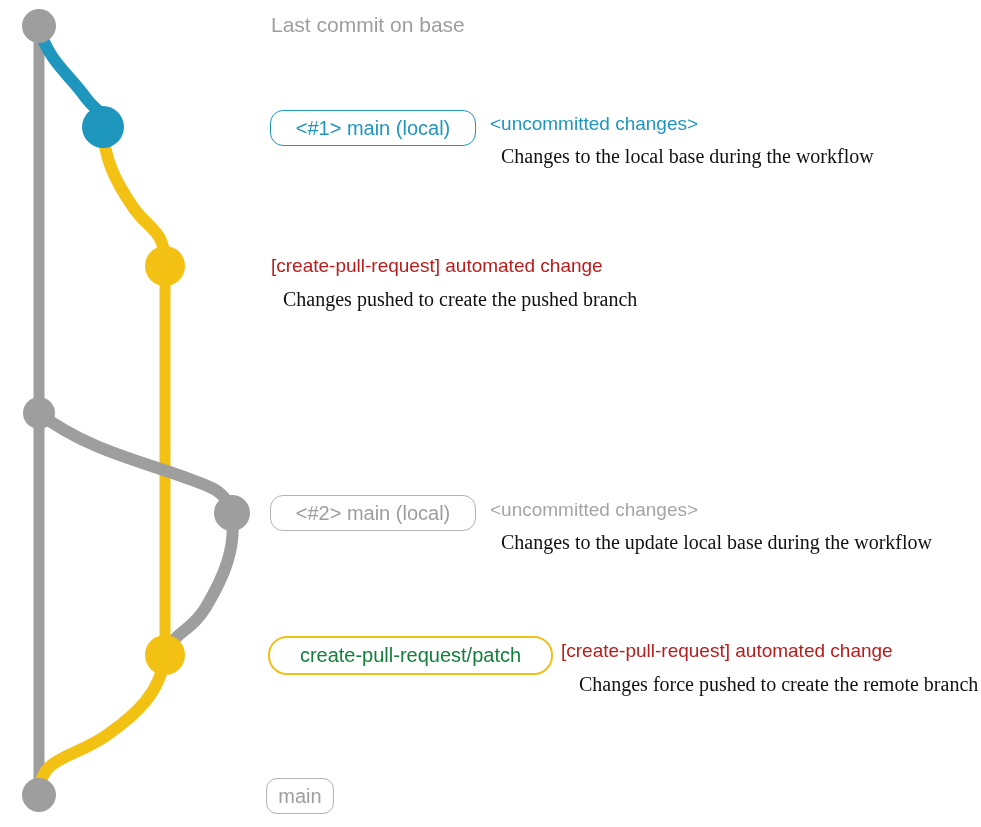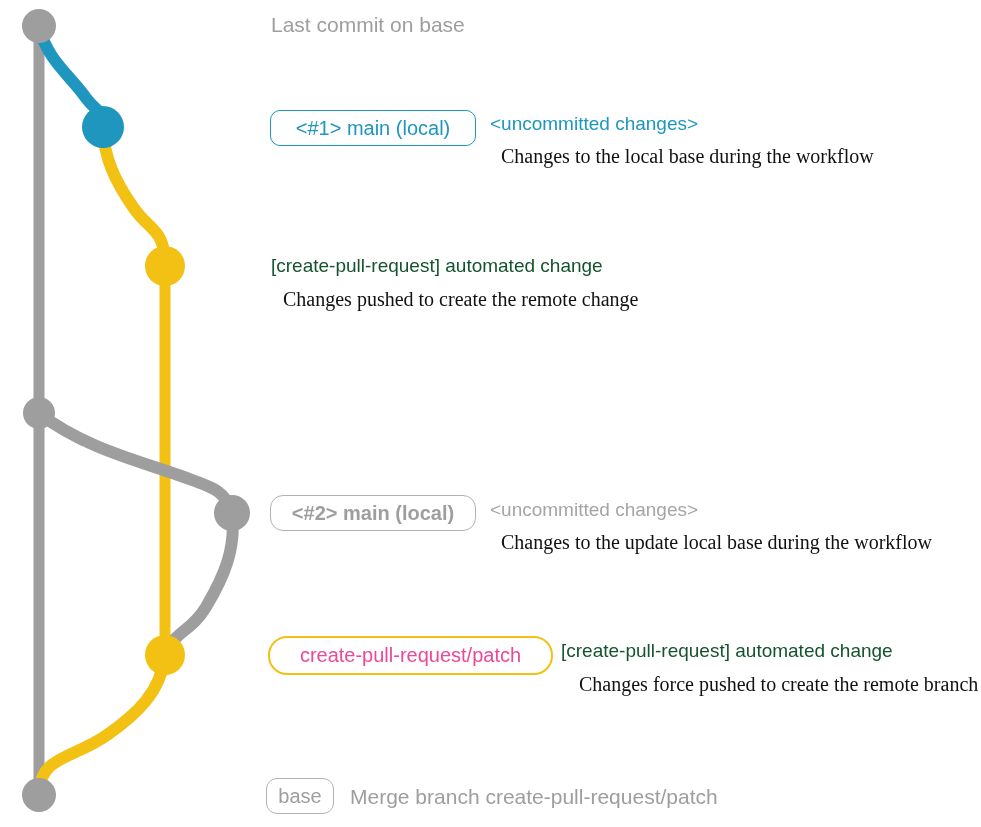--- a/index.html
+++ b/index.html
@@ -25,40 +25,40 @@
   .title {
     font-size: 21px;
     color: #9e9e9e;
     line-height: 1.1;
   }
   .heading {
     font-size: 19px;
     line-height: 1.1;
   }
   .heading.blue { color: #1e96be; }
-  .heading.yellow { color: #14532d; }
+  .heading.yellow { color: #b91c1c; }
   .heading.gray { color: #a5a5a5; }
   .caption {
     font-family: "Liberation Serif", serif;
     font-size: 20px;
     color: #111111;
     line-height: 1.1;
   }
   .pill {
     display: flex;
     align-items: center;
     justify-content: center;
     box-sizing: border-box;
     border-radius: 13px;
     font-size: 20px;
     background: #ffffff;
   }
   .pill.blue   { border: 1.5px solid #1e96be; color: #1e96be; }
   .pill.gray   { border: 1.5px solid #b3b3b3; color: #9e9e9e; }
-  .pill.yellow { border: 2px solid #f2c114; color: #ec4899; border-radius: 19px; }
+  .pill.yellow { border: 2px solid #f2c114; color: #15803d; border-radius: 19px; }
 </style>
 </head>
 <body>
 
 <div id="canvas">
 
   <svg id="git-graph" width="260" height="827" viewBox="0 0 260 827">
 
     <path d="M26,26 L26,795" fill="none" stroke-width="11" stroke-linecap="round" stroke="#9e9e9e"></path>
 
@@ -78,32 +78,31 @@
     <circle cx="90" cy="127" r="21" fill="#1e96be"></circle>
     <circle cx="152" cy="266" r="20" fill="#f2c114"></circle>
     <circle cx="26" cy="413" r="16" fill="#9e9e9e"></circle>
     <circle cx="219" cy="513" r="18" fill="#9e9e9e"></circle>
     <circle cx="152" cy="655" r="20" fill="#f2c114"></circle>
     <circle cx="26" cy="795" r="17" fill="#9e9e9e"></circle>
   </svg>
 
   <div class="abs title" style="left:258px; top:13px;">Last commit on base</div>
 
-  <div class="abs pill blue" style="left:257px; top:110px; width:206px; height:36px;border-radius:10px;">&lt;#1&gt; main (local)</div>
+  <div class="abs pill blue" style="left:257px; top:110px; width:206px; height:36px;">&lt;#1&gt; main (local)</div>
   <div class="abs heading blue" style="left:477px; top:114px;">&lt;uncommitted changes&gt;</div>
   <div class="abs caption" style="left:488px; top:145px;">Changes to the local base during the workflow</div>
 
   <div class="abs heading yellow" style="left:258px; top:256px;">[create-pull-request] automated change</div>
-  <div class="abs caption" style="left:270px; top:288px;">Changes pushed to create the remote change</div>
+  <div class="abs caption" style="left:270px; top:288px;">Changes pushed to create the pushed branch</div>
 
 
-  <div class="abs pill gray" style="left:257px; top:495px; width:206px; height:36px;font-weight:bold;">&lt;#2&gt; main (local)</div>
+  <div class="abs pill gray" style="left:257px; top:495px; width:206px; height:36px;">&lt;#2&gt; main (local)</div>
   <div class="abs heading gray" style="left:477px; top:500px;">&lt;uncommitted changes&gt;</div>
   <div class="abs caption" style="left:488px; top:531px;">Changes to the update local base during the workflow</div>
 
   <div class="abs pill yellow" style="left:255px; top:636px; width:285px; height:39px;">create-pull-request/patch</div>
   <div class="abs heading yellow" style="left:548px; top:641px;">[create-pull-request] automated change</div>
   <div class="abs caption" style="left:566px; top:673px;">Changes force pushed to create the remote branch</div>
 
-  <div class="abs pill gray" style="left:253px; top:778px; width:68px; height:36px; border-radius:11px;">base</div>
-  <div class="abs title" style="left:337px; top:785px;">Merge branch create-pull-request/patch</div>
+  <div class="abs pill gray" style="left:253px; top:778px; width:68px; height:36px; border-radius:11px;">main</div>
 
 </div>
 
 </body></html>

